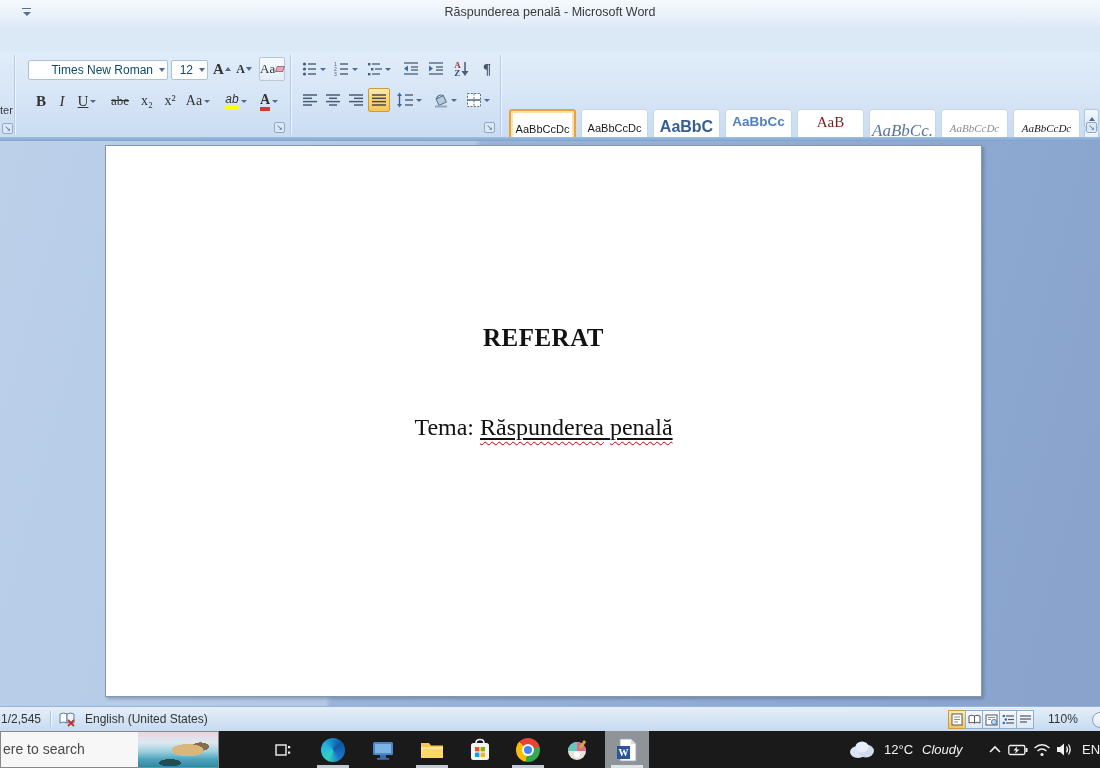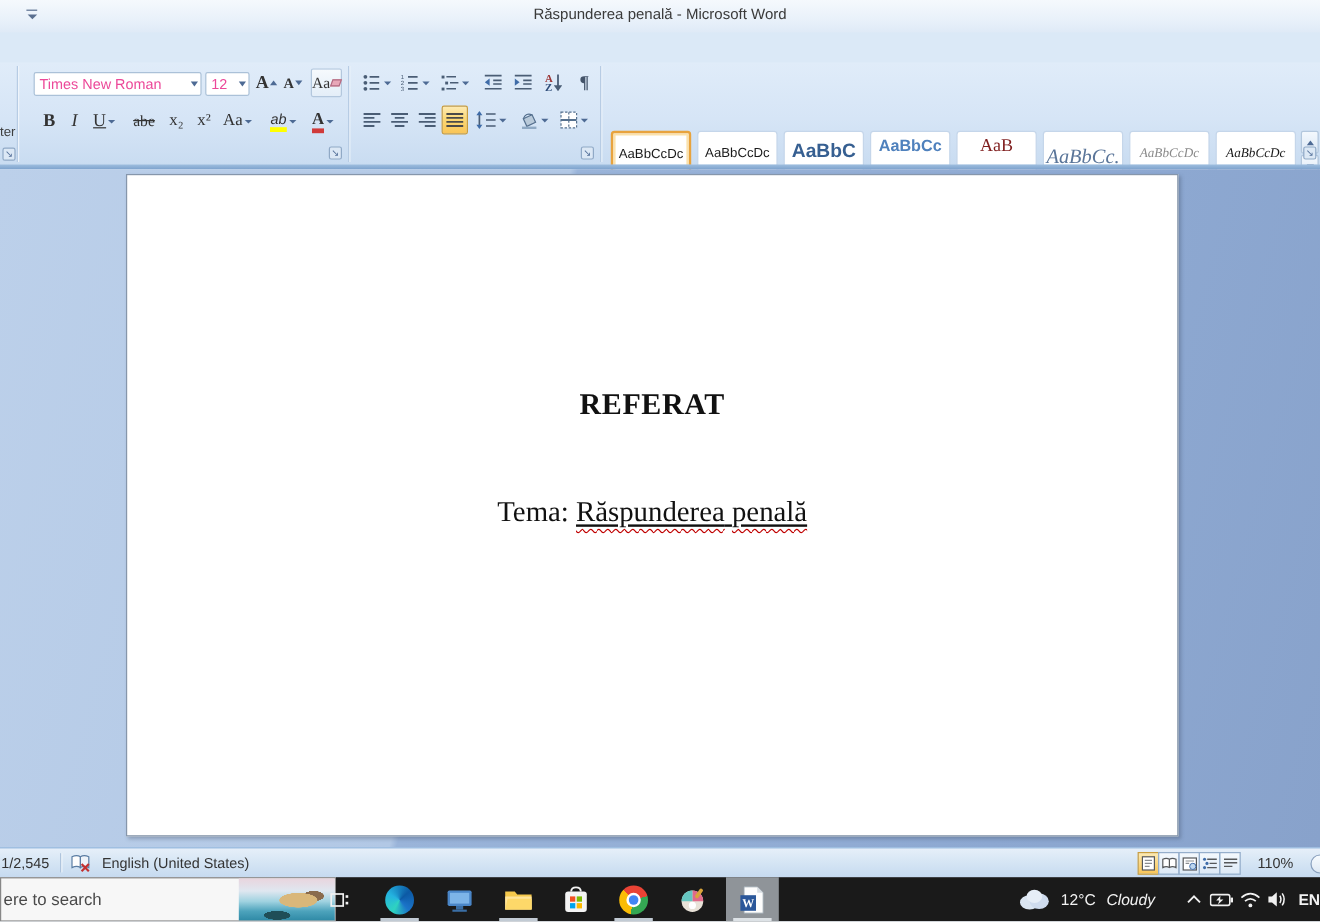--- a/index.html
+++ b/index.html
@@ -27,21 +27,21 @@
     background:linear-gradient(180deg,#e0ecf9 0%,#d6e5f6 55%,#c9dcf1 100%); }
   .ribbon-bottom { position:absolute; left:0; top:137px; width:1100px; height:4px;
     background:linear-gradient(180deg,#9fbedf,#7ea3cd); }
   .group-sep { position:absolute; top:55px; width:1px; height:80px; background:#b7cce4;
     box-shadow:1px 0 0 #eef4fb; }
   .group-label { position:absolute; top:121px; font-size:11px; color:#5d7ba6; }
   .launcher { position:absolute; width:11px; height:11px; border:1px solid #90a9c6;
     border-radius:2px; background:#dce8f5; font-size:8px; line-height:9px; text-align:center; color:#55719a; }
 
   .combo { position:absolute; height:20px; background:#fff; border:1px solid #abc1d8;
-    border-radius:2px; font-size:12px; color:#ec4899; padding:2px 14px 0 4px; }
+    border-radius:2px; font-size:12px; color:#0c4a6e; padding:2px 14px 0 4px;text-align:right; }
   .combo .arrow { position:absolute; right:2px; top:7px; width:0; height:0;
     border-left:3.5px solid transparent; border-right:3.5px solid transparent; border-top:4px solid #4d6a94; }
 
   .rbtn { position:absolute; display:flex; align-items:center; justify-content:center;
     border-radius:2px; color:#333; cursor:default; }
   .rbtn .caret { width:0; height:0; border-left:3px solid transparent; border-right:3px solid transparent;
     border-top:3.5px solid #4d6a94; margin-left:2px; }
   .serif { font-family:"Liberation Serif", serif; }
   .active-orange { background:linear-gradient(180deg,#fdeab2 0%,#fbd876 45%,#f9c557 100%);
     border:1px solid #c99d3e; }
@@ -80,21 +80,21 @@
     border-top:1px solid #93b6dd; font-size:12px; color:#333; }
   .sb-sep { position:absolute; top:4px; width:1px; height:16px; background:#aec4dd; box-shadow:1px 0 0 #f3f8fc; }
   .viewbtn { position:absolute; top:3px; width:18px; height:19px; border:1px solid #95aecb;
     background:linear-gradient(180deg,#f4f9fd,#dde9f6); display:flex; align-items:center; justify-content:center; }
   .viewbtn.active { background:linear-gradient(180deg,#fdeab2,#f9c557); border-color:#c99d3e; }
   .zoomout-partial { position:absolute; left:1092px; top:5px; width:16px; height:16px; border-radius:50%;
     border:1px solid #8aa0bd; background:linear-gradient(180deg,#f7fbfe,#dfe9f4); }
 
   
   .taskbar { position:absolute; left:0; top:731px; width:1100px; height:37px; background:#1a1a1a; }
-  .searchbox { position:absolute; left:0; top:0; width:280px; height:37px; background:#f7f7f7;
+  .searchbox { position:absolute; left:0; top:0; width:219px; height:37px; background:#f7f7f7;
     border:1px solid #888; }
   .search-text { position:absolute; left:2px; top:9px; font-size:14px; color:#4a4a4a; }
   .search-art { position:absolute; right:0; top:0; width:80px; height:35px;
     background:
       radial-gradient(ellipse 26px 10px at 62% 52%, #d9b77a 0 60%, transparent 62%),
       radial-gradient(ellipse 14px 7px at 78% 42%, #8a6b4d 0 60%, transparent 62%),
       radial-gradient(ellipse 18px 6px at 40% 88%, #1f4e57 0 60%, transparent 62%),
       linear-gradient(180deg,#e9d5de 0%,#dfe7f0 30%,#9fd2e0 55%,#4da3bc 78%,#2f8aa6 100%); }
   .tb-slot { position:absolute; top:0; width:44px; height:37px; display:flex; align-items:center; justify-content:center; }
   .tb-underline { position:absolute; bottom:0; left:6px; width:32px; height:3px; background:#c2cbd4; }
@@ -557,16 +557,16 @@
         </g>
         <circle cx="9" cy="11.5" r="1.6" fill="#f0f0f0"></circle>
       </svg>
     <svg style="position:absolute;left:1056px;top:11px;" width="18" height="15" viewBox="0 0 18 15">
         <polygon points="1,5 4,5 8,1.5 8,13.5 4,10 1,10" fill="#f0f0f0"></polygon>
         <g fill="none" stroke="#f0f0f0" stroke-width="1.3">
           <path d="M10.5 4.5 Q12.5 7.5 10.5 10.5"></path>
           <path d="M12.5 2.5 Q15.8 7.5 12.5 12.5"></path>
         </g>
       </svg>
-    <div class="tray-text" style="left:1082px;font-weight:bold;">EN</div>
+    <div class="tray-text" style="left:1082px;font-weight:normal;">EN</div>
   </div>
 
 </div>
 
 </body></html>

